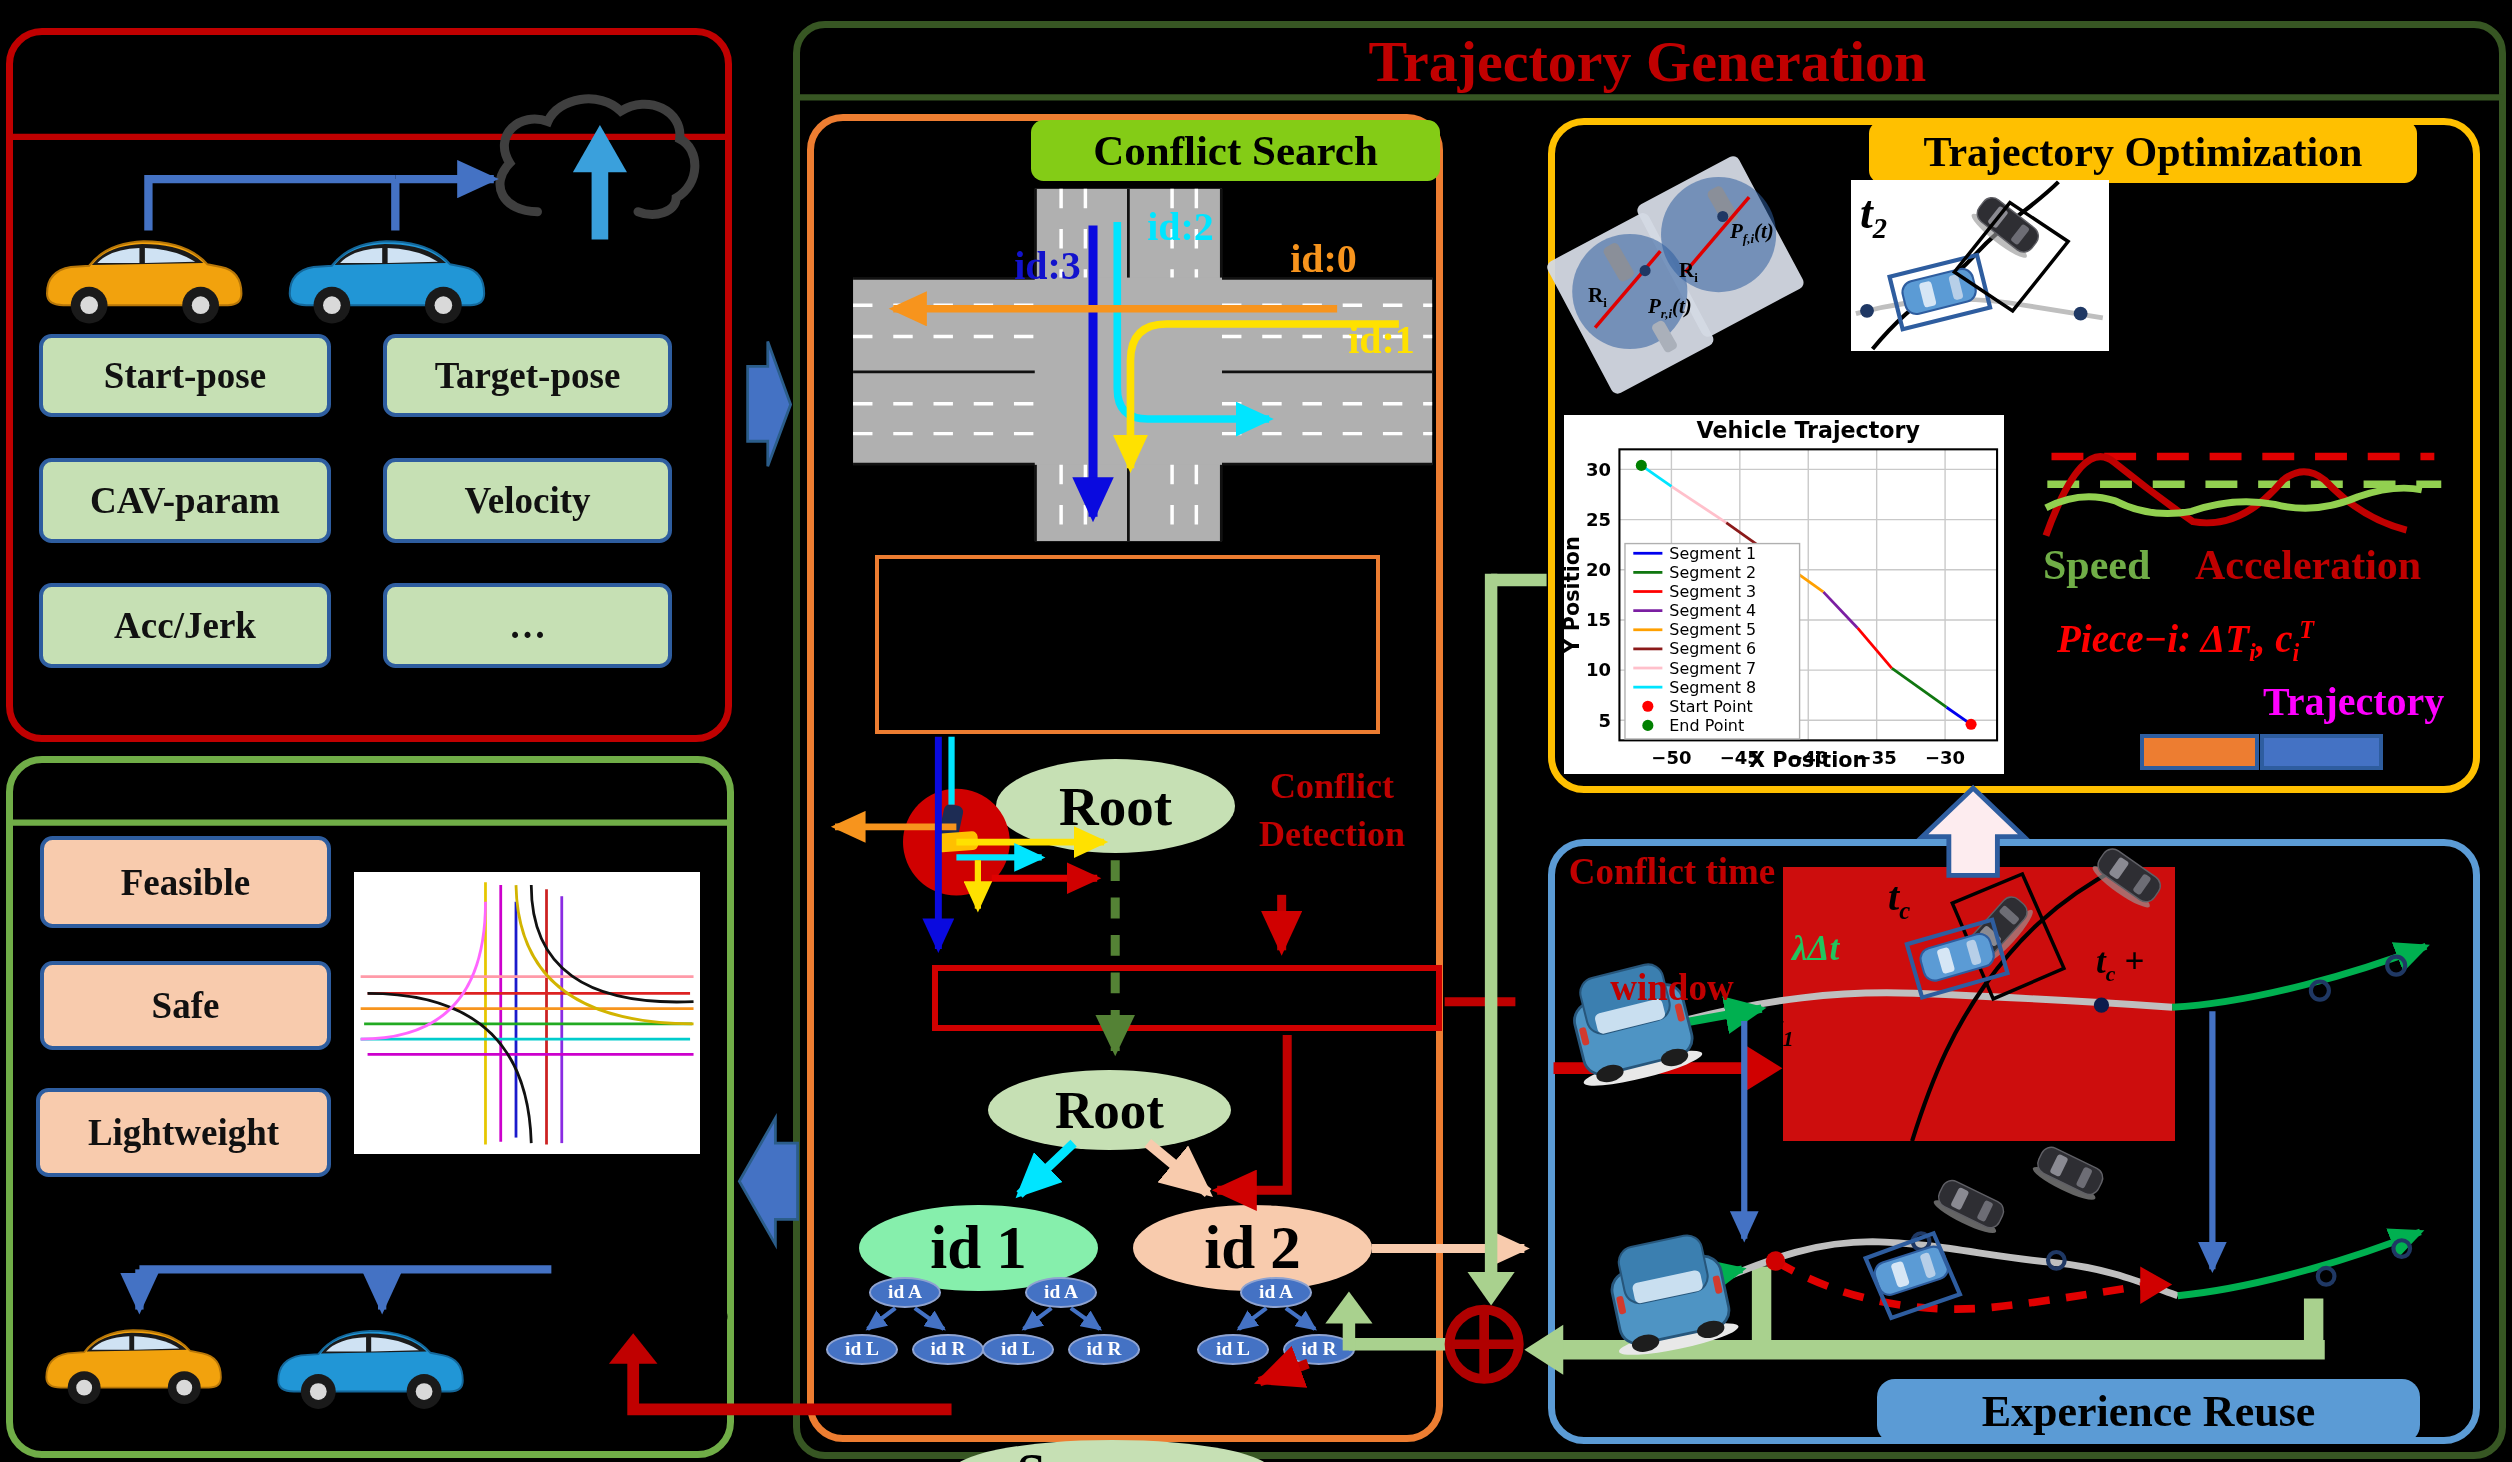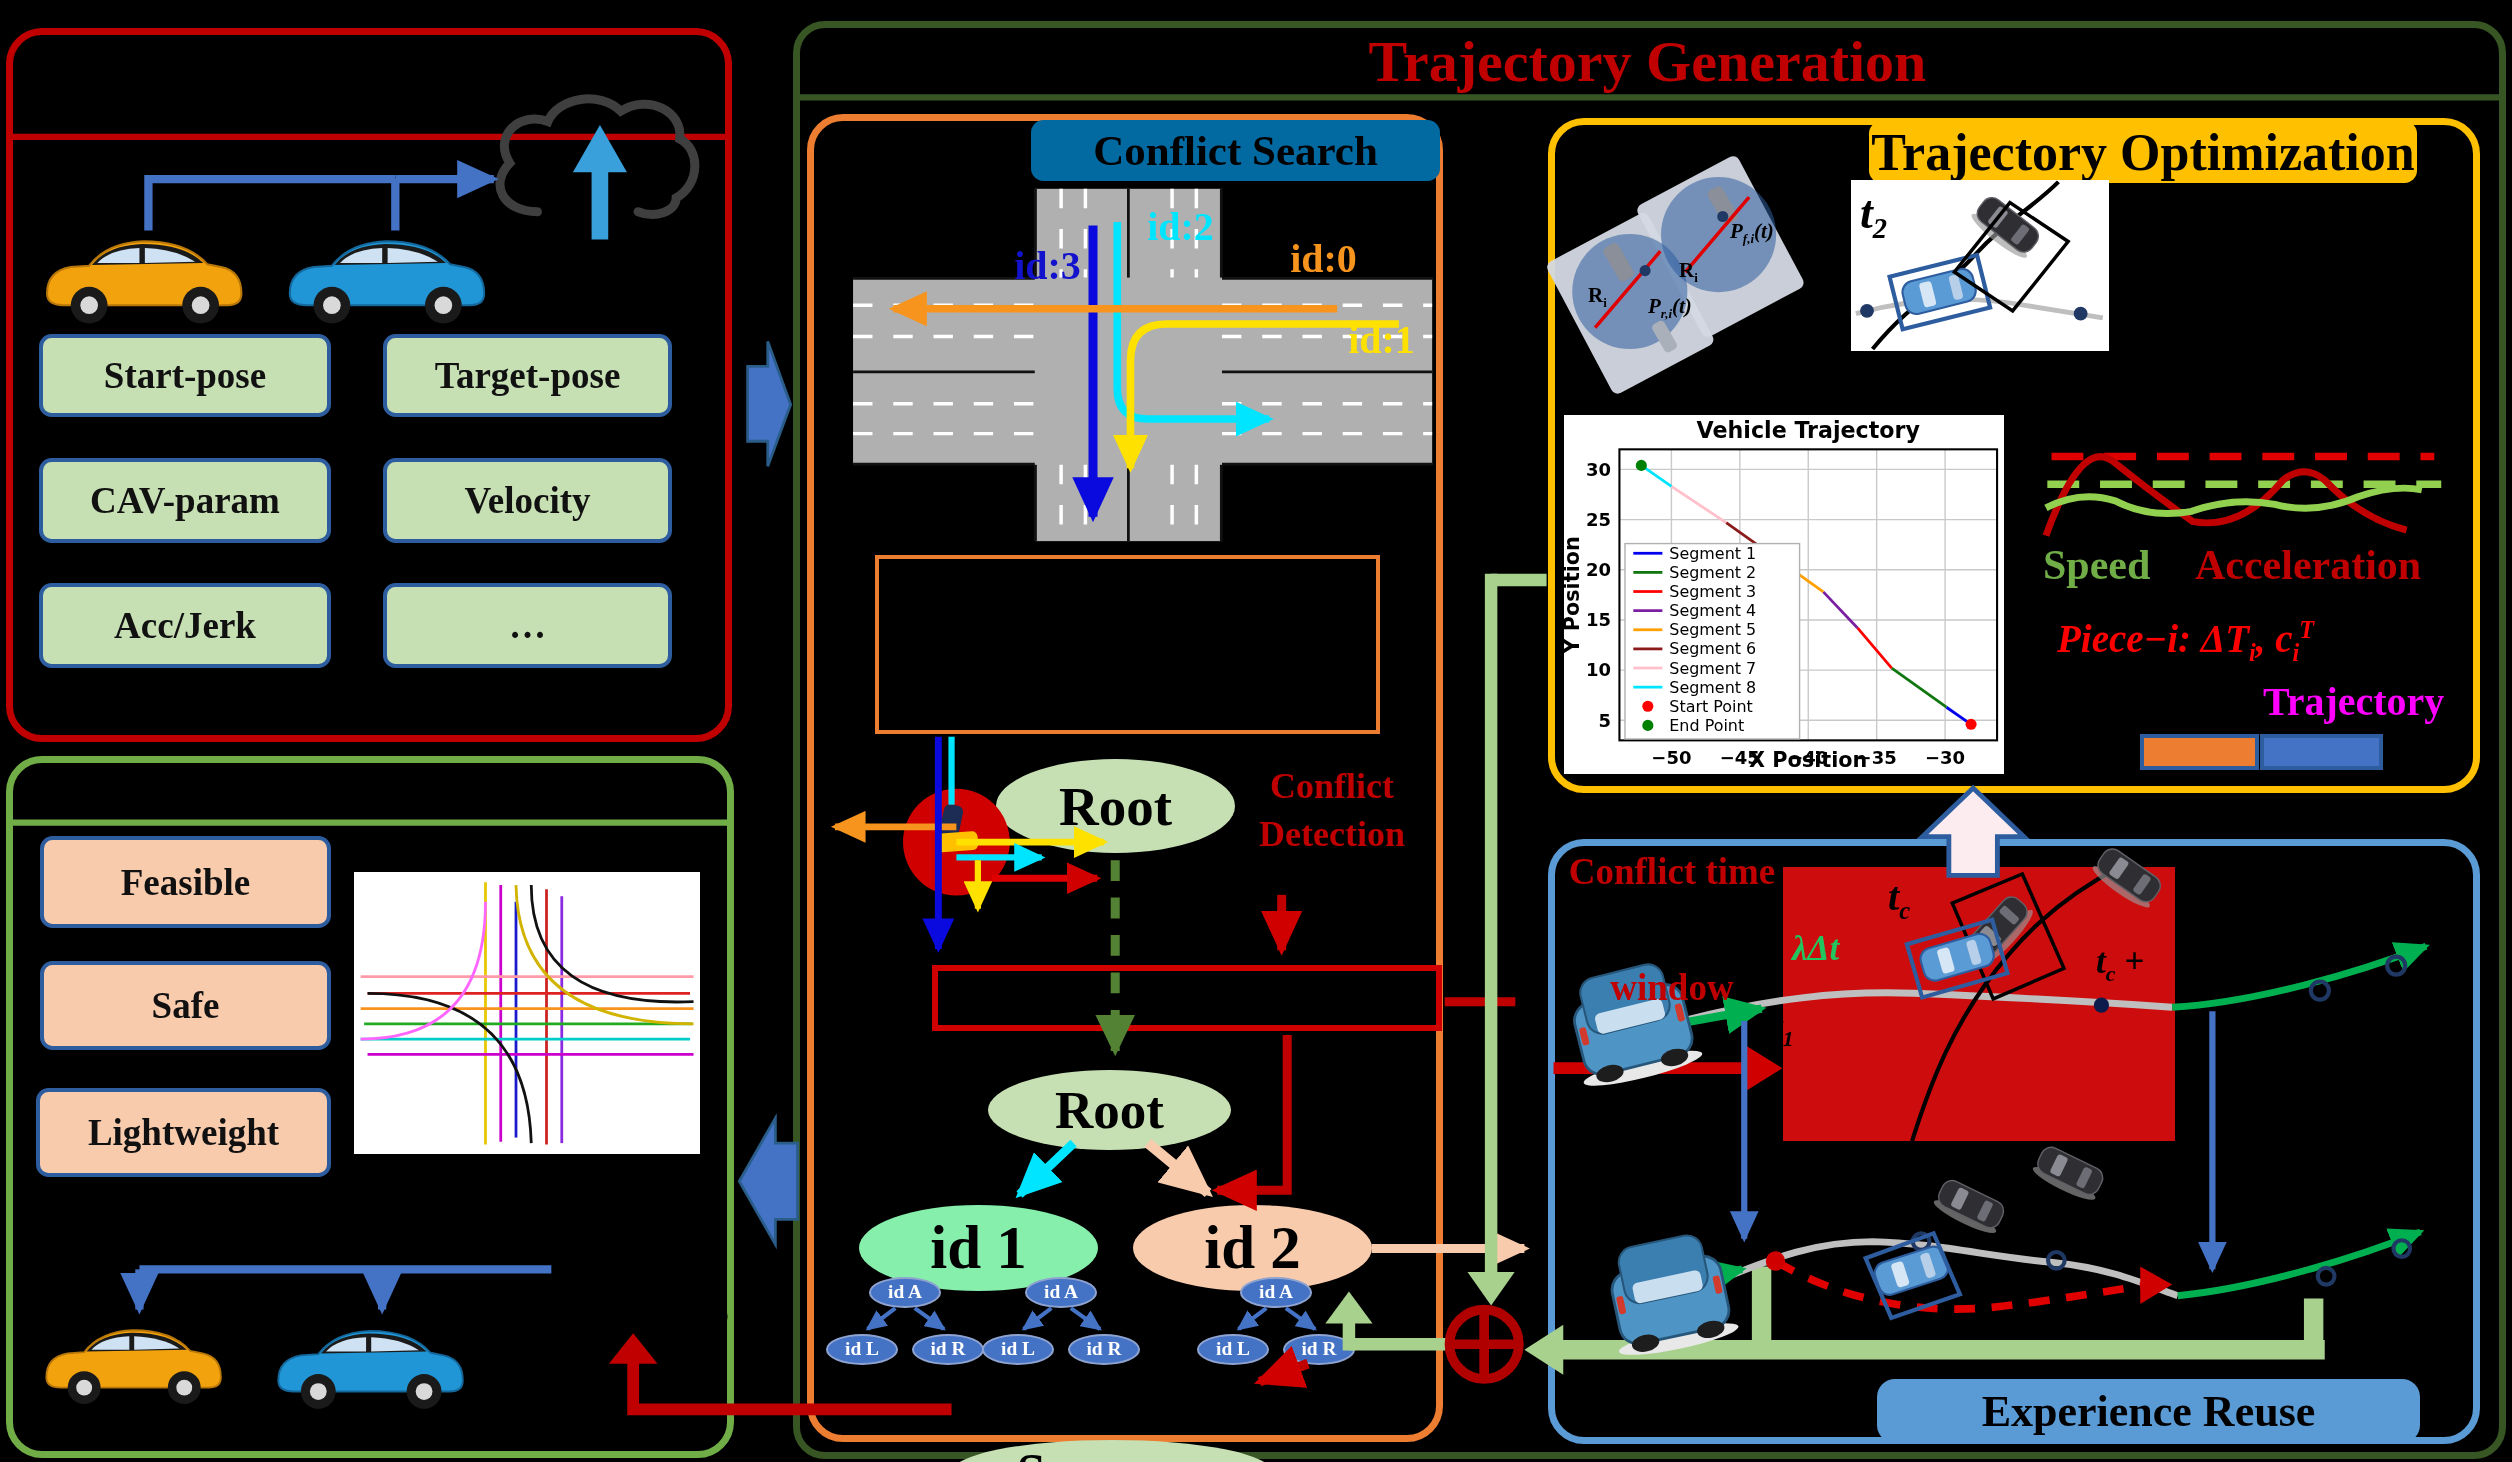--- a/index.html
+++ b/index.html
@@ -67,21 +67,21 @@
         <span>Feasible</span>
       </div>
     <div class="btn peach" style="left:36px;top:1088px;width:295px;height:89px;font-size:37px;">
         <span>Lightweight</span>
       </div>
     <div class="panel" style="left:354px;top:872px;width:346px;height:282px;"></div>
 
     <div class="box dgbox" style="left:793px;top:21px;width:1713px;height:1438px;"></div>
 
     <div class="box obox" style="left:807px;top:114px;width:636px;height:1328px;"></div>
-    <div class="titlebox" style="left:1031px;top:120px;width:409px;height:61px;background:#0369a1;font-size:43px;">
+    <div class="titlebox" style="left:1031px;top:120px;width:409px;height:61px;background:#84cc16;font-size:43px;">
         <span>Conflict Search</span>
       </div>
     <div class="box" style="left:875px;top:555px;width:505px;height:179px;border:4.9px solid #ed7d31;"></div>
     <div class="box" style="left:932px;top:965px;width:510px;height:66px;border:6.2px solid #d00000;"></div>
 
     <div class="ell" style="left:996px;top:759px;width:239px;height:94px;background:#c6e0b4;font-size:55px;">
         <span>Root</span>
       </div>
     <div class="ell" style="left:988px;top:1070px;width:243px;height:80px;background:#c6e0b4;font-size:53px;">
         <span>Root</span>
@@ -118,21 +118,21 @@
         <span>id A</span>
       </div>
     <div class="node" style="left:1197px;top:1334px;width:72px;height:30.5px;">
         <span>id L</span>
       </div>
     <div class="node" style="left:1283px;top:1334px;width:72px;height:30.5px;">
         <span>id R</span>
       </div>
 
     <div class="box ybox" style="left:1548px;top:118px;width:932px;height:675px;"></div>
-    <div class="titlebox" style="left:1869px;top:121px;width:548px;height:62px;background:#ffc000;font-size:52px;">
+    <div class="titlebox" style="left:1869px;top:121px;width:548px;height:62px;background:#ffc000;font-size:42px;">
         <span>Trajectory Optimization</span>
       </div>
     <div class="panel" style="left:1851px;top:180px;width:258px;height:171px;"></div>
     <div class="panel" style="left:1564px;top:415px;width:440px;height:359px;">
       <svg id="vt-svg" viewBox="0 0 635 517" width="440" height="359">
           <line x1="155.03623188405794" y1="49" x2="155.03623188405794" y2="469" stroke="#c9c9c9" stroke-width="2"></line>
           <line x1="253.76811594202894" y1="49" x2="253.76811594202894" y2="469" stroke="#c9c9c9" stroke-width="2"></line>
           <line x1="352.49999999999994" y1="49" x2="352.49999999999994" y2="469" stroke="#c9c9c9" stroke-width="2"></line>
           <line x1="451.23188405797094" y1="49" x2="451.23188405797094" y2="469" stroke="#c9c9c9" stroke-width="2"></line>
           <line x1="549.963768115942" y1="49" x2="549.963768115942" y2="469" stroke="#c9c9c9" stroke-width="2"></line>

